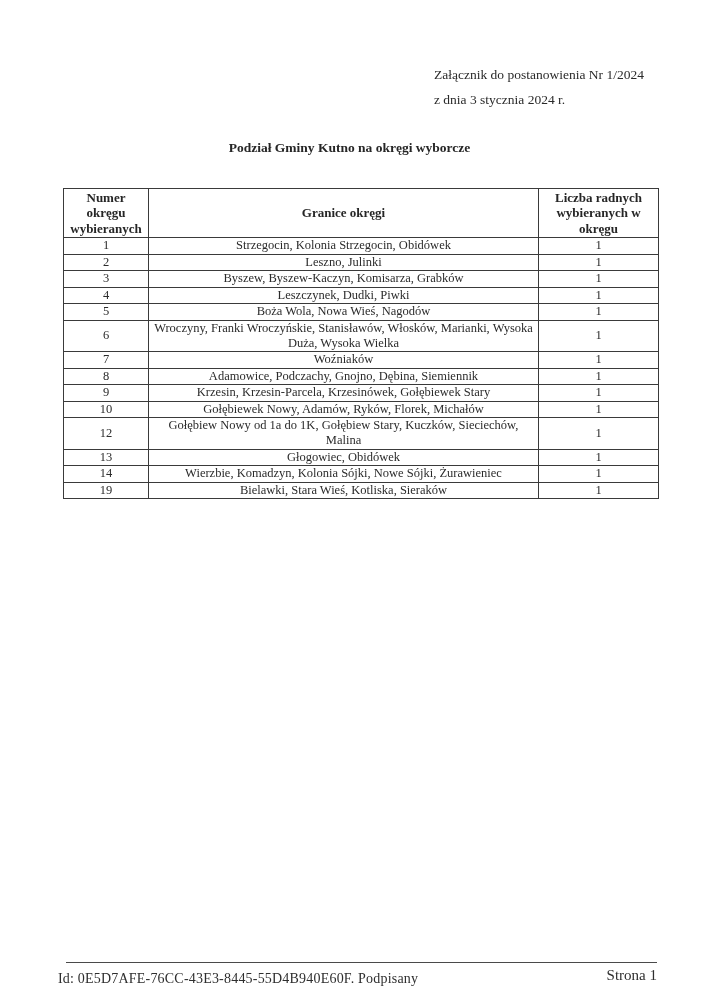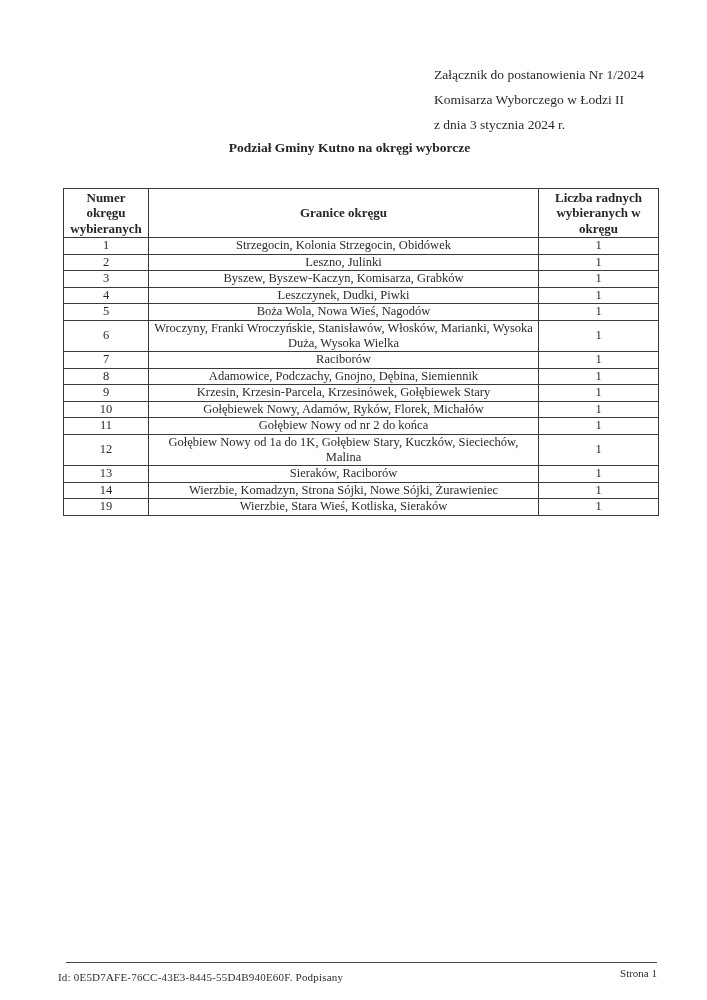--- a/index.html
+++ b/index.html
@@ -71,56 +71,55 @@
     position: absolute;
     left: 66px;
     top: 962px;
     width: 591px;
     border-top: 1.5px solid #4a4a4a;
   }
   .footer-id {
     position: absolute;
     left: 58px;
     top: 971px;
-    font-size: 11px;
+    font-size: 14px;
     color: #2e2e2e;
     letter-spacing: 0.2px;
   }
   .footer-page {
     position: absolute;
     right: 50px;
     top: 967px;
-    font-size: 11px;
+    font-size: 15px;
     color: #2e2e2e;
     text-align: right;
   }
 </style>
 </head>
 <body>
 
 <div class="page">
 
   <div class="header-block">
     <div>Załącznik do postanowienia Nr 1/2024</div>
-    <div>Komisarza Wyborczego w Łodzi II</div>
     <div>z dnia 3 stycznia 2024 r.</div>
   </div>
 
   <div class="doc-title">Podział Gminy Kutno na okręgi wyborcze</div>
 
   <table class="districts">
     <colgroup>
       <col class="c-number">
       <col class="c-granice">
       <col class="c-liczba">
     </colgroup>
     <thead>
       <tr>
         <th>Numer okręgu wybieranych</th>
-        <th>Granice okręgu</th>
+        <th>Granice okręgi</th>
         <th>Liczba radnych wybieranych w okręgu</th>
       </tr>
     </thead>
     <tbody id="table-body">
         <tr>
           <td>1</td>
           <td>Strzegocin, Kolonia Strzegocin, Obidówek</td>
           <td>1</td>
         </tr>
         <tr>
@@ -143,61 +142,56 @@
           <td>Boża Wola, Nowa Wieś, Nagodów</td>
           <td>1</td>
         </tr>
         <tr>
           <td>6</td>
           <td>Wroczyny, Franki Wroczyńskie, Stanisławów, Włosków, Marianki, Wysoka Duża, Wysoka Wielka</td>
           <td>1</td>
         </tr>
         <tr>
           <td>7</td>
-          <td>Raciborów</td>
+          <td>Woźniaków</td>
           <td>1</td>
         </tr>
         <tr>
           <td>8</td>
           <td>Adamowice, Podczachy, Gnojno, Dębina, Siemiennik</td>
           <td>1</td>
         </tr>
         <tr>
           <td>9</td>
           <td>Krzesin, Krzesin-Parcela, Krzesinówek, Gołębiewek Stary</td>
           <td>1</td>
         </tr>
         <tr>
           <td>10</td>
           <td>Gołębiewek Nowy, Adamów, Ryków, Florek, Michałów</td>
           <td>1</td>
         </tr>
         <tr>
-          <td>11</td>
-          <td>Gołębiew Nowy od nr 2 do końca</td>
-          <td>1</td>
-        </tr>
-        <tr>
           <td>12</td>
           <td>Gołębiew Nowy od 1a do 1K, Gołębiew Stary, Kuczków, Sieciechów, Malina</td>
           <td>1</td>
         </tr>
         <tr>
           <td>13</td>
-          <td>Sieraków, Raciborów</td>
+          <td>Głogowiec, Obidówek</td>
           <td>1</td>
         </tr>
         <tr>
           <td>14</td>
-          <td>Wierzbie, Komadzyn, Strona Sójki, Nowe Sójki, Żurawieniec</td>
+          <td>Wierzbie, Komadzyn, Kolonia Sójki, Nowe Sójki, Żurawieniec</td>
           <td>1</td>
         </tr>
         <tr>
           <td>19</td>
-          <td>Wierzbie, Stara Wieś, Kotliska, Sieraków</td>
+          <td>Bielawki, Stara Wieś, Kotliska, Sieraków</td>
           <td>1</td>
         </tr>
       </tbody>
   </table>
 
   <div class="footer-rule"></div>
   <div class="footer-id">Id: 0E5D7AFE-76CC-43E3-8445-55D4B940E60F. Podpisany</div>
   <div class="footer-page">Strona 1</div>
 
 </div>

